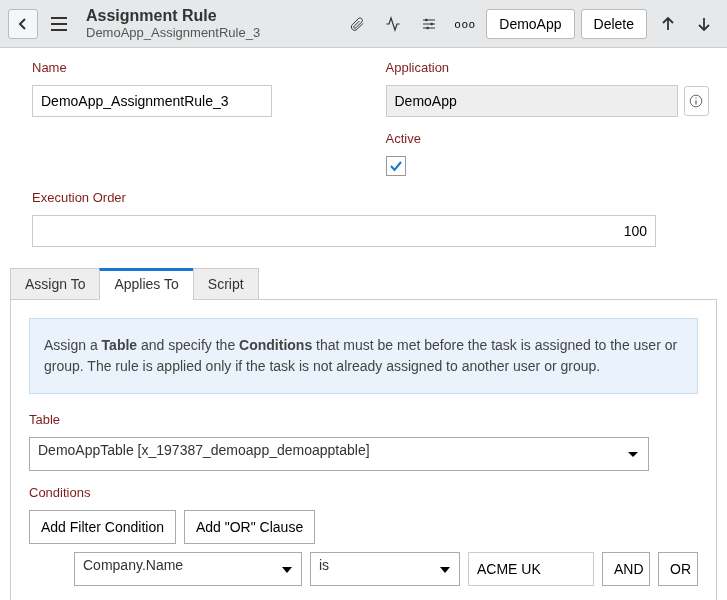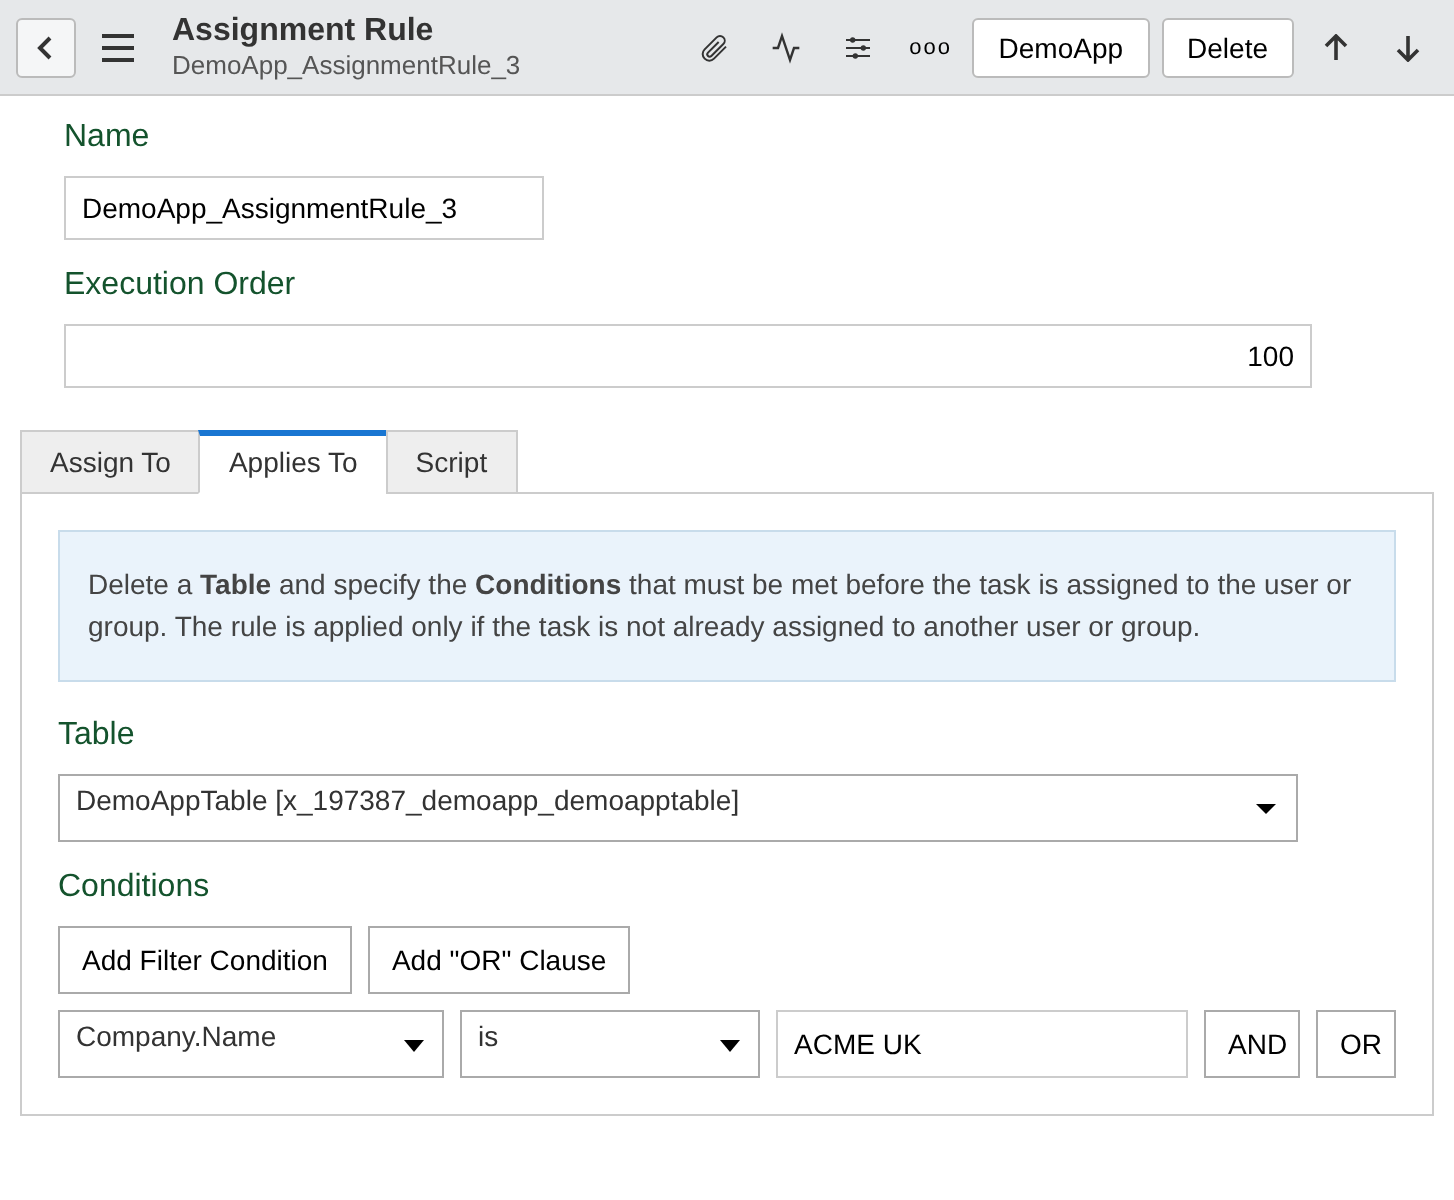--- a/index.html
+++ b/index.html
@@ -16,21 +16,21 @@
   .btn-text {
     height: 30px; padding: 0 12px; border: 1px solid #bbb; background: #fff; border-radius: 3px;
     cursor: pointer; font-size: 14px;
   }
   .title-block { flex: 1; margin-left: 6px; }
   .title-block .t { font-weight: 600; font-size: 16px; }
   .title-block .s { font-size: 13px; color: #555; }
   .form-area { padding: 12px 18px 0 32px; }
   .row { display: flex; gap: 30px; }
   .col { flex: 1; }
-  .field-label { font-size: 16px; color: #14532d; margin-bottom: 4px; display: block; }
+  .field-label { font-size: 13px; color: #7f1d1d; margin-bottom: 4px; display: block; }
   .field-input {
     width: 100%; height: 32px; border: 1px solid #ccc; padding: 4px 8px; font-size: 14px;
   }
   .field-input.readonly { background: #eee; }
   .field-wrap { display: flex; gap: 6px; align-items: center; }
   .info-btn {
     width: 28px; height: 30px; border: 1px solid #ccc; border-radius: 3px; background: #fff;
     display: inline-flex; align-items: center; justify-content: center; cursor: pointer;
   }
   .checkbox {
@@ -124,37 +124,59 @@
   </button>
 </div>
 
 <div class="form-area">
   <div class="row">
     <div class="col">
       <label class="field-label">Name</label>
       <div class="spacer-sm"></div>
       <input class="field-input" style="width: 240px;" value="DemoApp_AssignmentRule_3">
     </div>
+    <div class="col">
+      <label class="field-label">Application</label>
+      <div class="spacer-sm"></div>
+      <div class="field-wrap">
+        <input class="field-input readonly" readonly="" value="DemoApp" style="">
+        <button class="info-btn">
+          <svg width="14" height="14" viewBox="0 0 24 24">
+              <circle cx="12" cy="12" r="10" stroke="#555" stroke-width="1.5" fill="none"></circle>
+              <circle cx="12" cy="7" r="1.2" fill="#555"></circle>
+              <path d="M12 11v7" stroke="#555" stroke-width="2"></path>
+            </svg>
+        </button>
+      </div>
+      <div class="spacer"></div>
+      <label class="field-label">Active</label>
+      <div class="spacer-sm"></div>
+      <div class="checkbox">
+        <svg width="14" height="14" viewBox="0 0 14 14">
+            <path d="M2 7l3.5 4L12 3" stroke-width="2" fill="none"></path>
+          </svg>
+      </div>
+    </div>
   </div>
 
   <div class="spacer"></div>
   <label class="field-label">Execution Order</label>
   <div class="spacer-sm"></div>
   <input class="field-input exec-input" style="width: 624px;" value="100">
 </div>
 
 <div class="tab-container">
   <div class="tab-bar">
     <div class="tab">Assign To</div>
     <div class="tab active">Applies To</div>
     <div class="tab">Script</div>
   </div>
   <div class="tab-panel">
     <div class="info-box">
-      <span>Delete a </span><b>Table</b><span> and specify the </span><b>Conditions</b><span> that must be met before the task is assigned to the user or group. The rule is applied only if the task is not already assigned to another user or group.</span>
+      <span>Assign a </span><b>Table</b><span> and specify the </span><b>Conditions</b><span> that must be met before the task is assigned to the user or group. The rule is applied only if the task is not already assigned to another user or group.</span>
     </div>
 
     <label class="field-label">Table</label>
     <div class="spacer-sm"></div>
     <div class="select-wrap" style="width:620px;">
       <div class="fake-select"><span>DemoAppTable [x_197387_demoapp_demoapptable]</span></div>
       <span class="select-caret">
         <svg width="12" height="8" viewBox="0 0 12 8">
             <path d="M1 1l5 5 5-5" fill="#000"></path>
           </svg>
@@ -163,21 +185,21 @@
 
     <div class="spacer"></div>
     <label class="field-label">Conditions</label>
     <div class="spacer-sm"></div>
     <div style="display:flex;gap:8px;">
       <button class="btn-sm">Add Filter Condition</button>
       <button class="btn-sm">Add "OR" Clause</button>
     </div>
 
     <div class="cond-row">
-      <div class="select-wrap" style="width:193px;">
+      <div class="select-wrap" style="width:228px;margin-left:45px;">
         <div class="fake-select"><span>Company.Name</span></div>
         <span class="select-caret"><svg width="10" height="7" viewBox="0 0 10 7">
               <path d="M0 0l5 6 5-6" fill="#000"></path>
             </svg></span>
       </div>
       <div class="select-wrap" style="width:150px;">
         <div class="fake-select"><span>is</span></div>
         <span class="select-caret"><svg width="10" height="7" viewBox="0 0 10 7">
               <path d="M0 0l5 6 5-6" fill="#000"></path>
             </svg></span>

